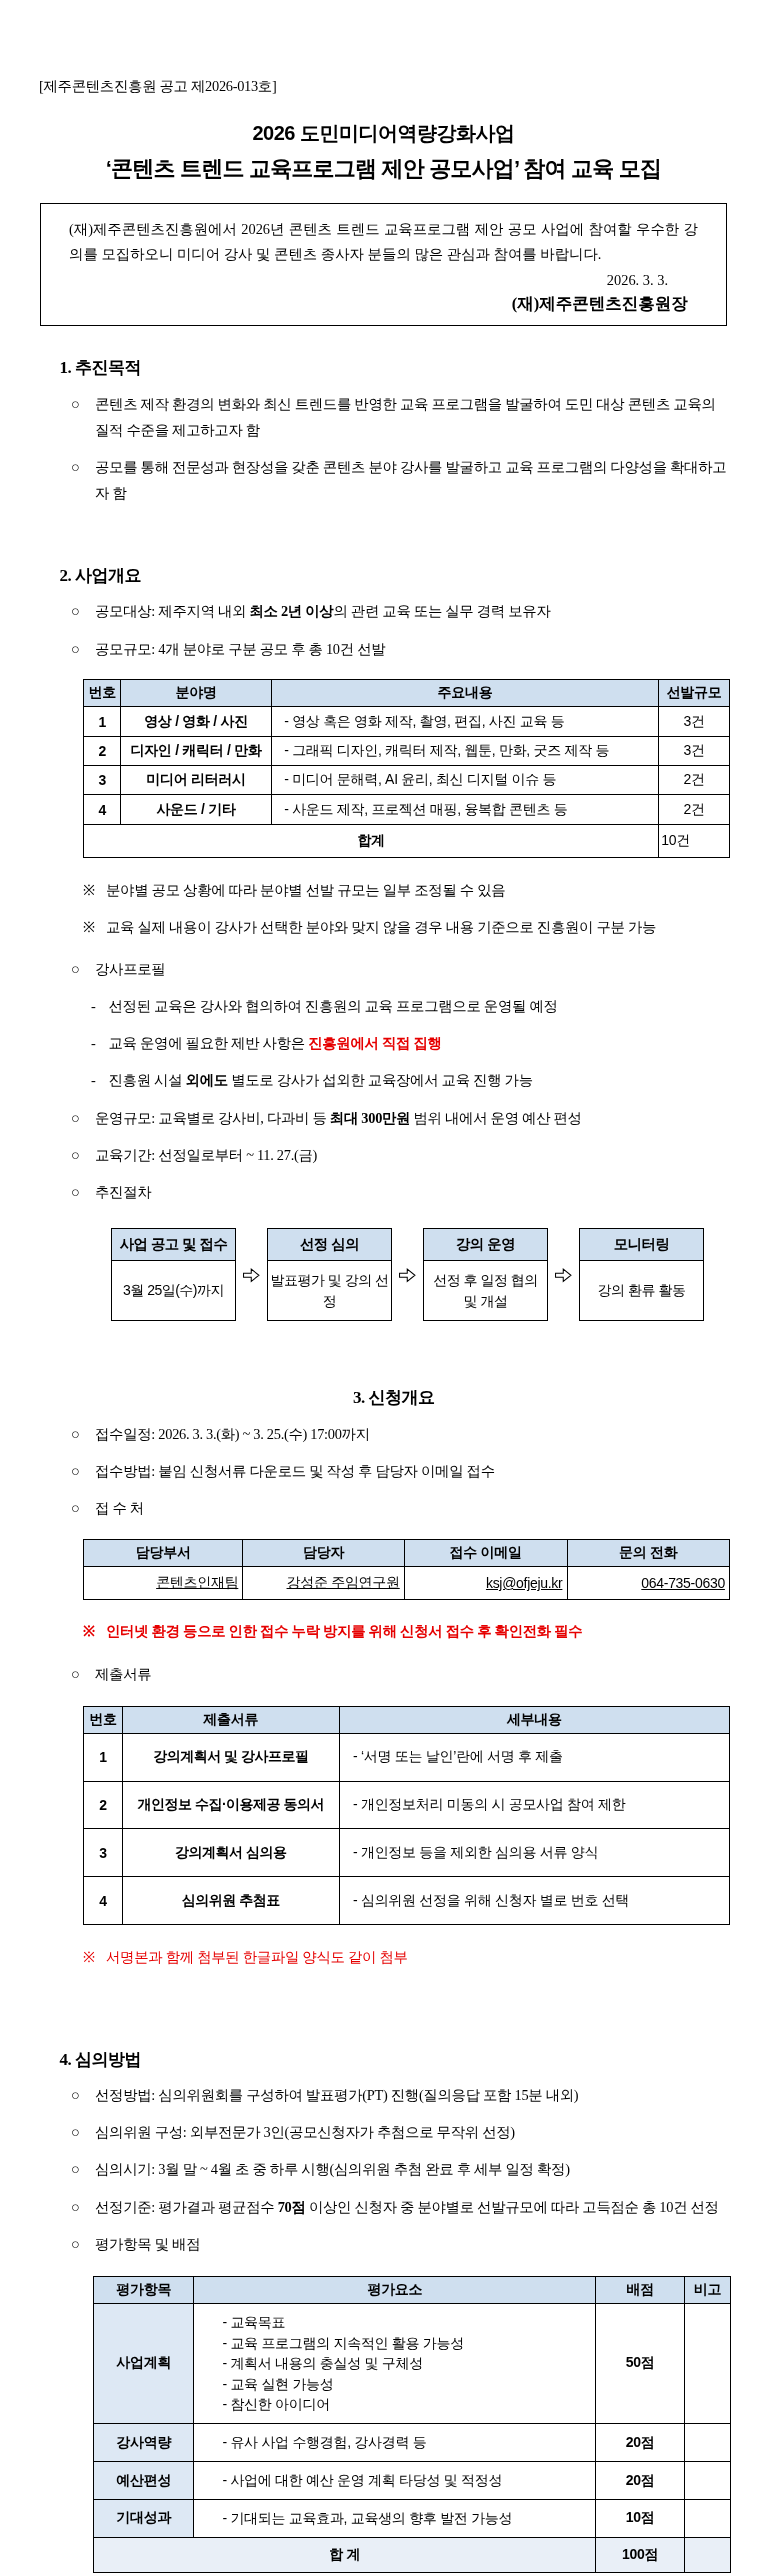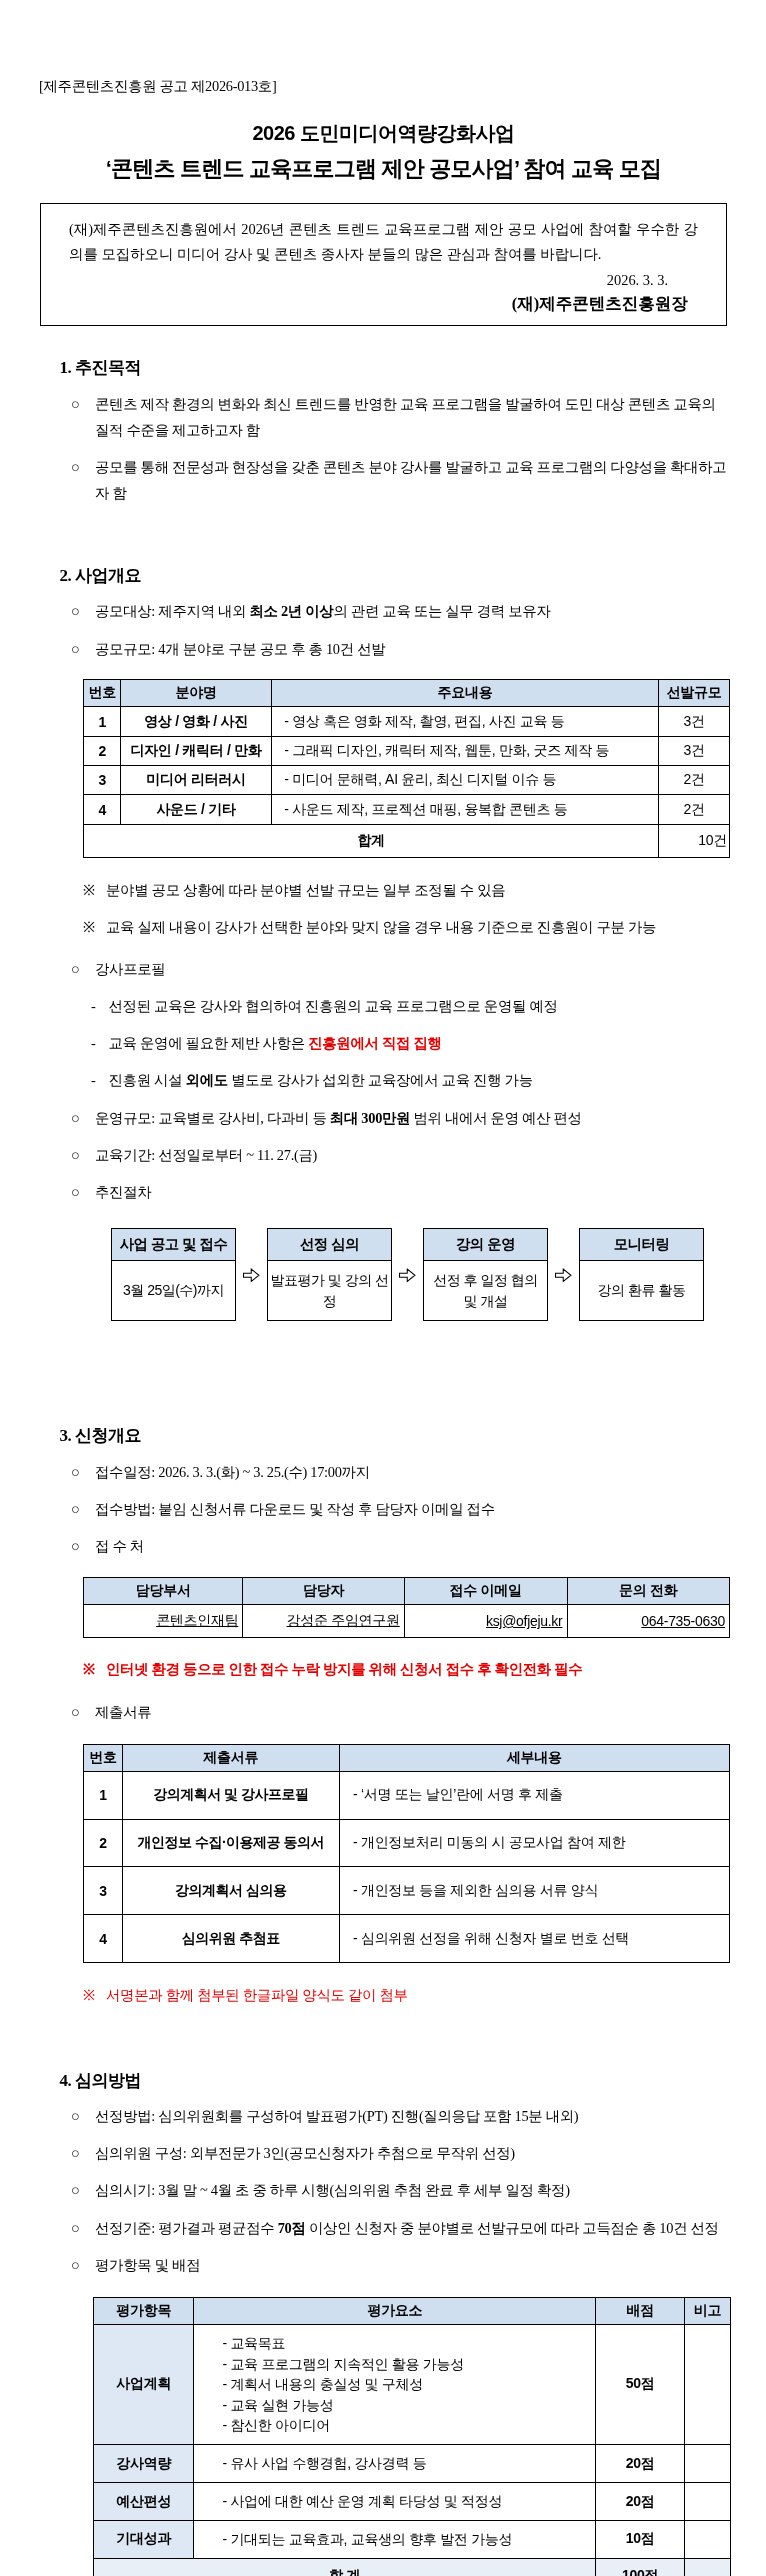--- a/index.html
+++ b/index.html
@@ -24,42 +24,42 @@
     margin-top:7px;text-align:center;font-weight:bold;font-size:22px;
     font-family:"Liberation Sans","DejaVu Sans",sans-serif;letter-spacing:-0.8px;
   }
   .intro-box{border:1px solid #000;margin:18.5px 1px 0 1px;padding:13.4px 28px 7.2px 28px;}
   .intro-text{font-size:14.4px;line-height:25px;text-align:justify;}
   .intro-date{font-size:14.4px;text-align:right;margin:5.2px 30px 0 0;}
   .intro-signer{font-size:16.5px;font-weight:bold;text-align:right;margin:4.1px 10.3px 3.1px 0;}
   .h{font-size:17px;font-weight:bold;padding-left:20.6px;letter-spacing:-0.5px;}
   .h1x{margin-top:30px;}
   .h2x{margin-top:58px;}
-  .h3x{margin-top:103px;}
-  .h4x{margin-top:61px;}
+  .h3x{margin-top:65px;text-align:center;}
+  .h4x{margin-top:78px;}
   .li{display:flex;margin-top:11.3px;font-size:14.4px;line-height:26px;letter-spacing:-0.3px;}
   .lvl1{padding-left:32px;}
   .lvl1 > .mk{flex:0 0 24px;}
   .lvl2{padding-left:52px;}
   .lvl2 > .mk{flex:0 0 17.5px;}
   .note{padding-left:44px;}
   .note > .mk{flex:0 0 23px;}
   .txt{flex:1;}
   .red{color:var(--red);}
   b{font-weight:bold;}
   table{border-collapse:collapse;font-family:"Liberation Sans","DejaVu Sans",sans-serif;font-size:14px;letter-spacing:-0.3px;}
   th,td{border:1px solid #000;vertical-align:middle;}
   th{background:var(--accent);font-weight:bold;text-align:center;padding:4.1px 3.1px;}
   .t1{margin:17.5px 0 0 44px;width:647px;}
   .t1 .c-no{width:39px;text-align:center;font-weight:bold;padding:5.2px 2.1px;}
   .t1 .c-field{width:164px;text-align:center;font-weight:bold;padding:5.2px 3.1px;}
   .t1 .c-detail{width:424px;text-align:left;padding:5.2px 4.1px 5.2px 12.4px;}
   .t1 .c-quota{width:76px;text-align:center;padding:5.2px 2.1px;}
   .t1 .total-label{text-align:center;font-weight:bold;padding:7.2px 3.1px;}
-  .t1 .total-value{text-align:right;padding:7.2px 2.1px;}
+  .t1 .total-value{text-align:left;padding:7.2px 2.1px;}
   .t2{margin:17.5px 0 0 44px;width:647px;}
   .t2 td{text-align:right;padding:7.2px 4.1px;text-decoration:underline;}
   .t2 .c0{width:160px;}.t2 .c1{width:162px;}.t2 .c2{width:163px;}.t2 .c3{width:163px;}
   .t3{margin:18.5px 0 0 44px;width:647px;}
   .t3 .c-no{width:39px;text-align:center;font-weight:bold;padding:14.4px 2.1px;}
   .t3 .c-doc{width:217px;text-align:center;font-weight:bold;padding:14.4px 3.1px;letter-spacing:-0.5px;}
   .t3 .c-detail{width:391px;text-align:left;padding:14.4px 4.1px 14.4px 13.4px;}
   .t4{margin:18.5px 0 0 54px;width:638px;}
   .t4 .c-item{width:110px;text-align:center;font-weight:bold;background:var(--accent2);padding:6.2px 2.1px;}
   .t4 .c-factors{width:444px;text-align:left;padding:8.2px 4.1px 8.2px 28px;line-height:20.6px;}

